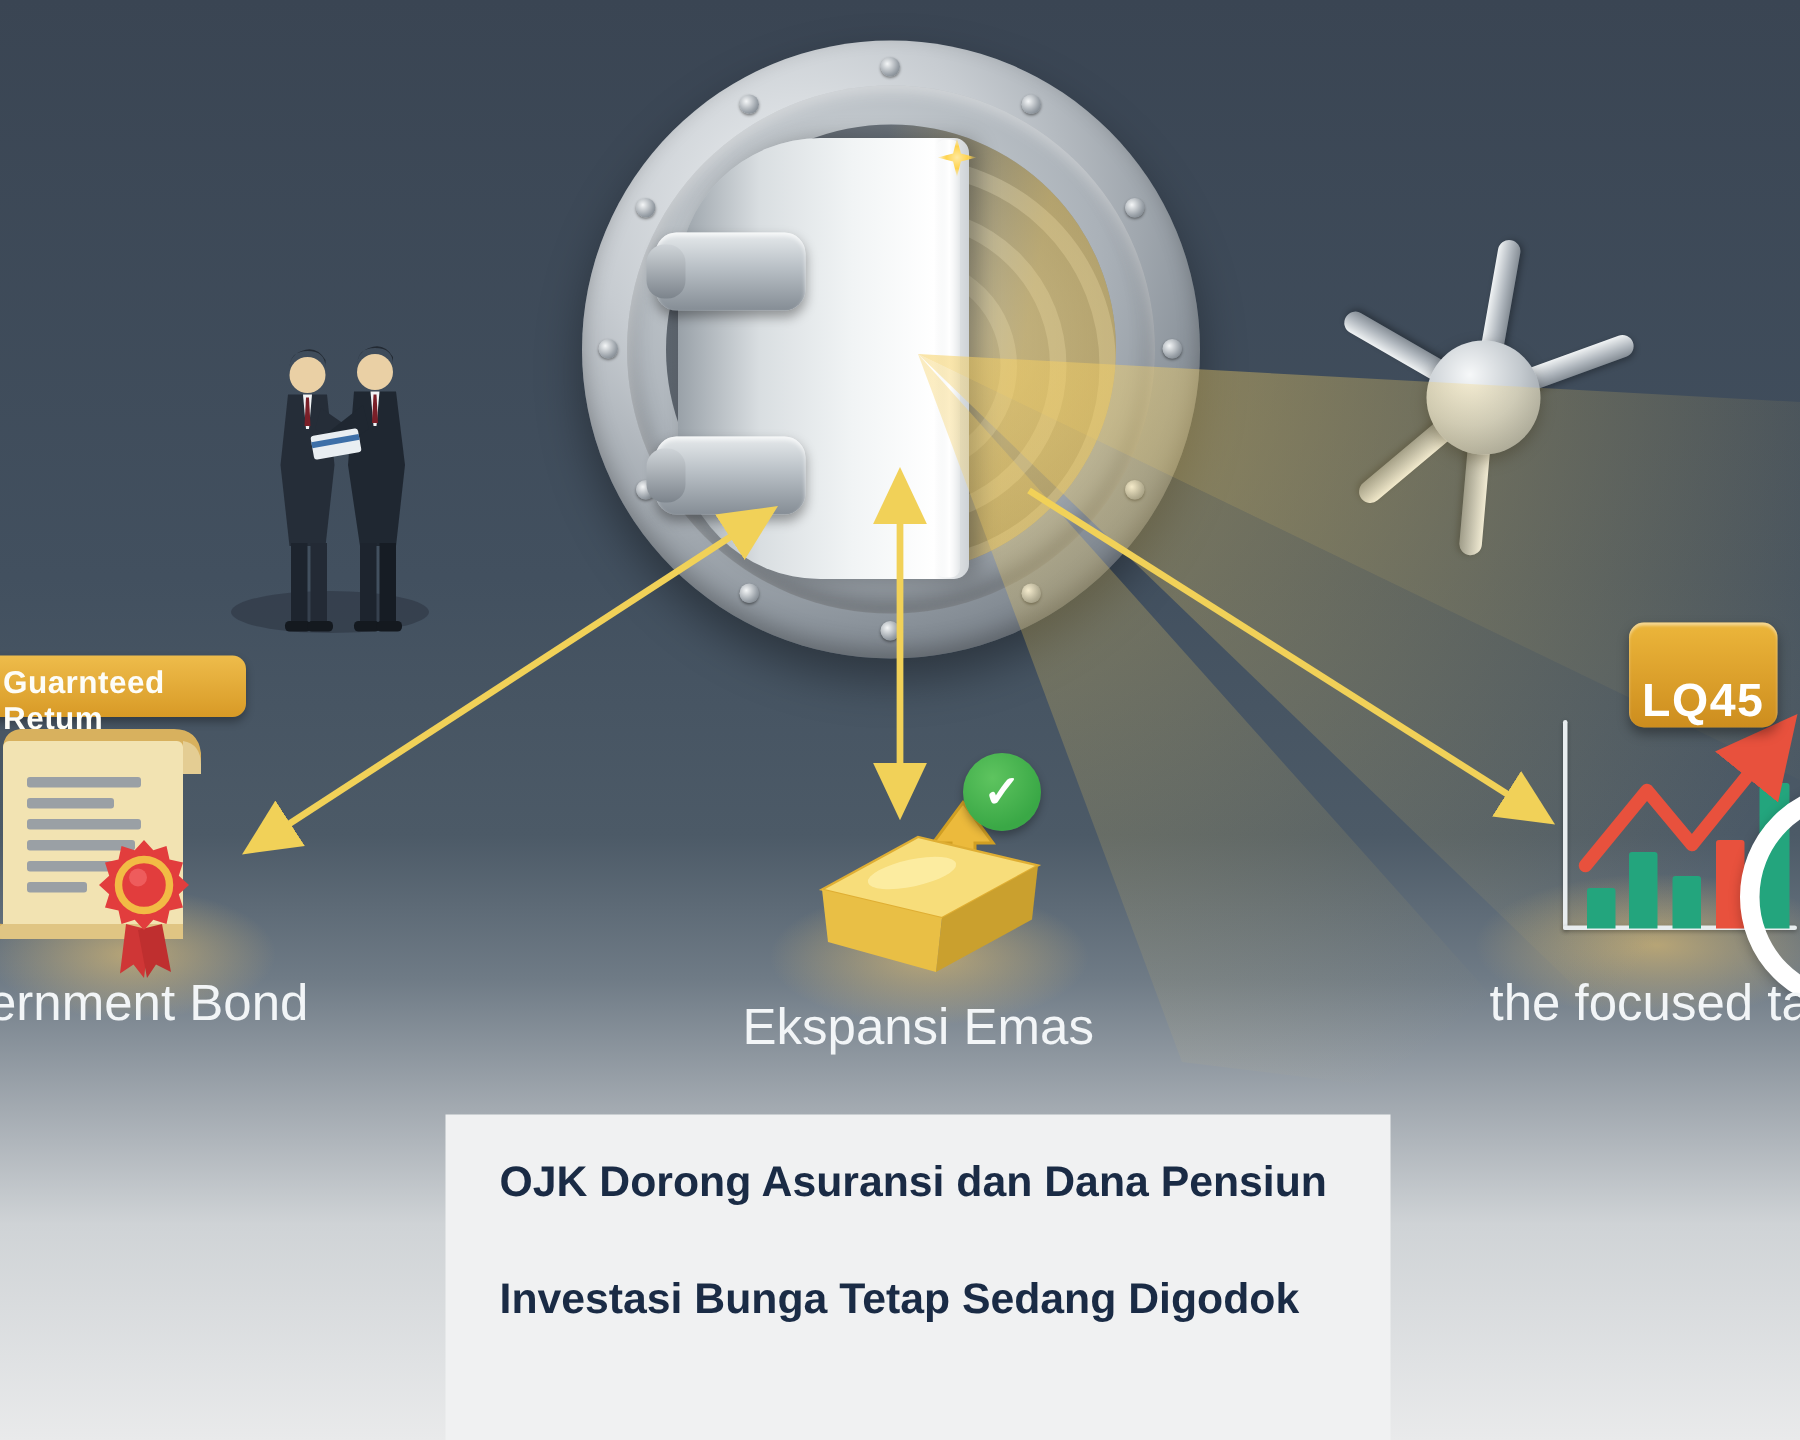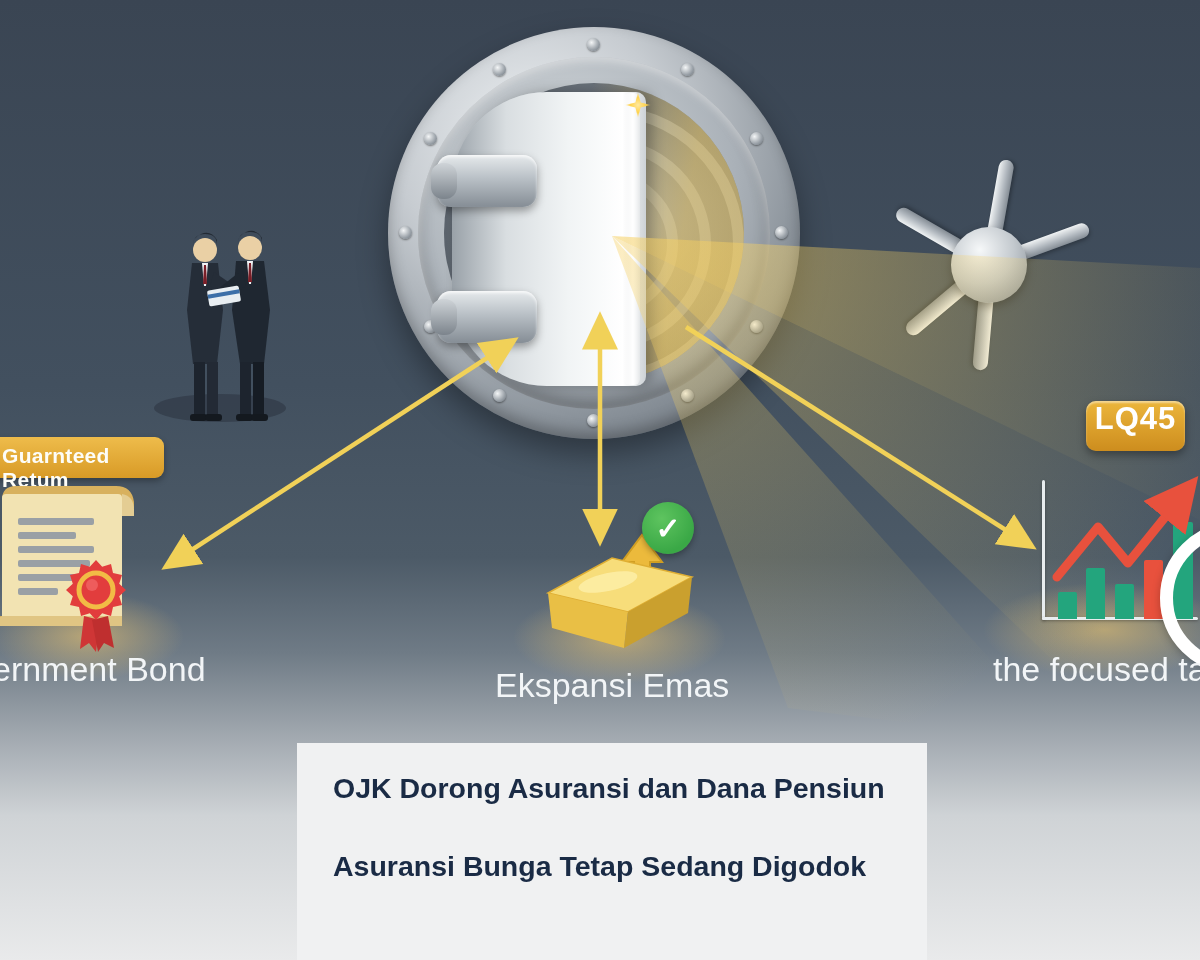--- a/index.html
+++ b/index.html
@@ -58,24 +58,24 @@
     background:radial-gradient(ellipse at center,rgba(236,197,112,.6) 0%,rgba(236,197,112,0) 70%);}
 
   
   .chip{position:absolute;left:-34px;top:437px;width:198px;height:41px;border-radius:9px;
     background:linear-gradient(180deg,#eebc4b 0%,#d89a26 100%);
     box-shadow:0 3px 6px rgba(0,0,0,.3);}
   .chip span{position:absolute;left:36px;top:7px;font-size:21px;font-weight:bold;color:#fdfdf8;letter-spacing:.3px;}
   .label{position:absolute;color:#f2f5f7;font-size:34px;white-space:nowrap;}
 
   
-  .badge{position:absolute;left:1086px;top:401px;width:99px;height:50px;border-radius:10px;
+  .badge{position:absolute;left:1086px;top:415px;width:99px;height:70px;border-radius:10px;
     background:linear-gradient(180deg,#ecb63b 0%,#cd8d1e 100%);
     box-shadow:0 4px 8px rgba(0,0,0,.35), inset 0 2px 2px rgba(255,255,255,.45);
-    display:flex;align-items:flex-start;justify-content:center;}
+    display:flex;align-items:flex-end;justify-content:center;}
   .badge span{font-size:31px;font-weight:bold;color:#ffffff;letter-spacing:1px;}
   .chart{position:absolute;left:1040px;top:476px;width:160px;height:172px;}
   .axis{position:absolute;background:#e8edef;border-radius:2px;box-shadow:0 1px 3px rgba(0,0,0,.3);}
   .bar{position:absolute;bottom:29px;border-radius:2px 2px 0 0;}
   .bar.teal{background:#23a57d;}
   .bar.red{background:#e8513d;}
   .ring{position:absolute;left:1160px;top:522px;width:126px;height:126px;border-radius:50%;
     border:13px solid #ffffff;box-shadow:0 2px 8px rgba(0,0,0,.25);}
 
   
@@ -239,17 +239,17 @@
   </div>
 
   <div class="label" style="left:-8px;top:650px">ernment Bond</div>
   <div class="label" style="left:495px;top:666px;width:210px;text-align:center">Ekspansi Emas</div>
   <div class="label" style="left:993px;top:650px">the focused ta</div>
 
   <div class="card">
     <p>
       <span>OJK Dorong Asuransi dan Dana Pensiun</span><br>
       <br>
-      <span>Asuransi Bunga Tetap Sedang Digodok</span>
+      <span>Investasi Bunga Tetap Sedang Digodok</span>
     </p>
   </div>
 
 </div>
 
 </body></html>

